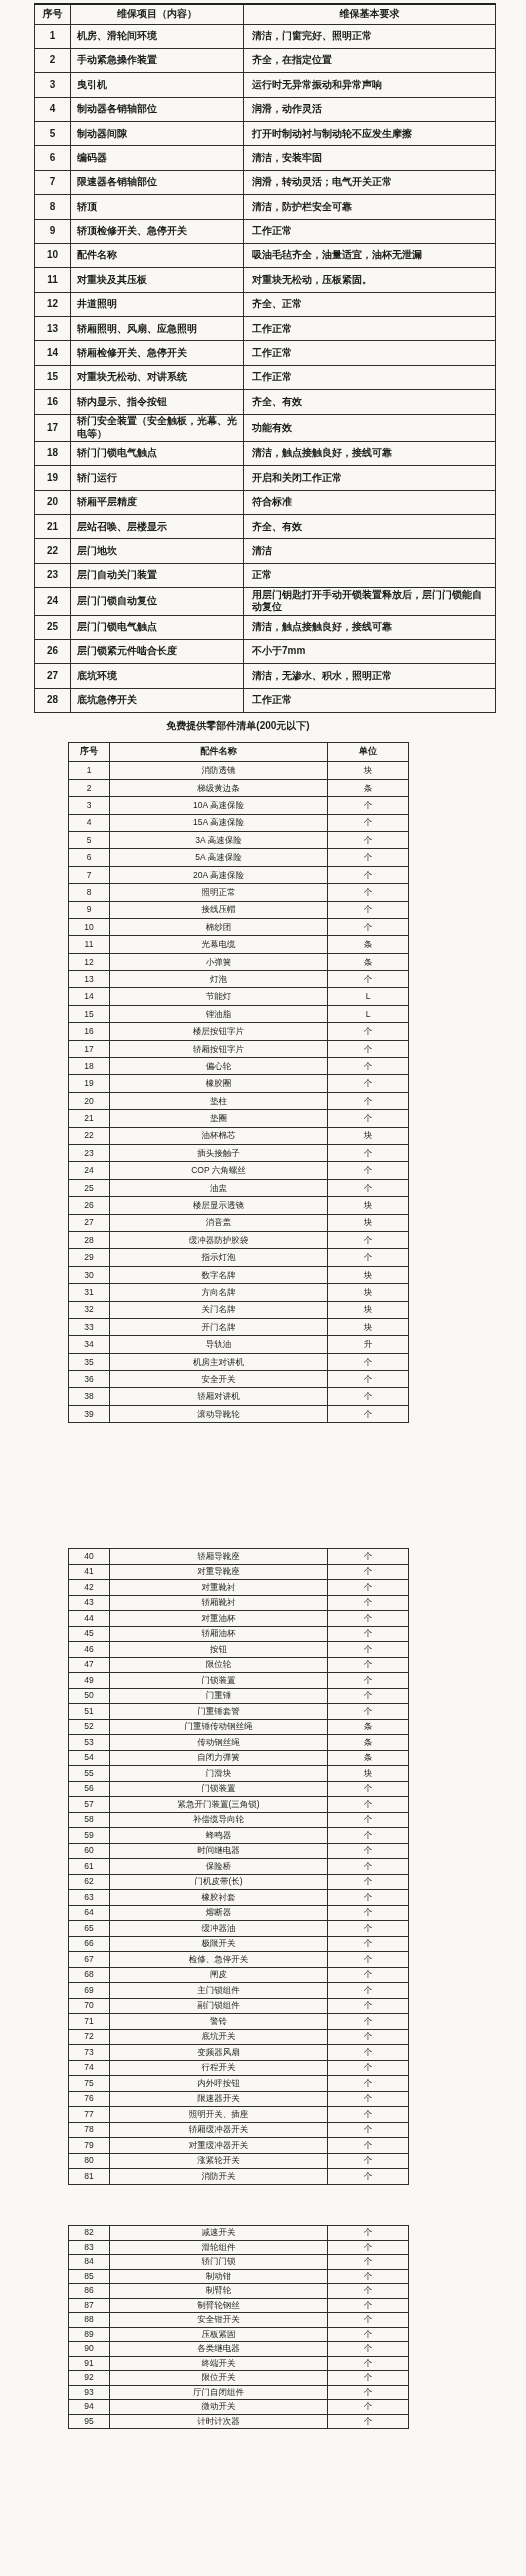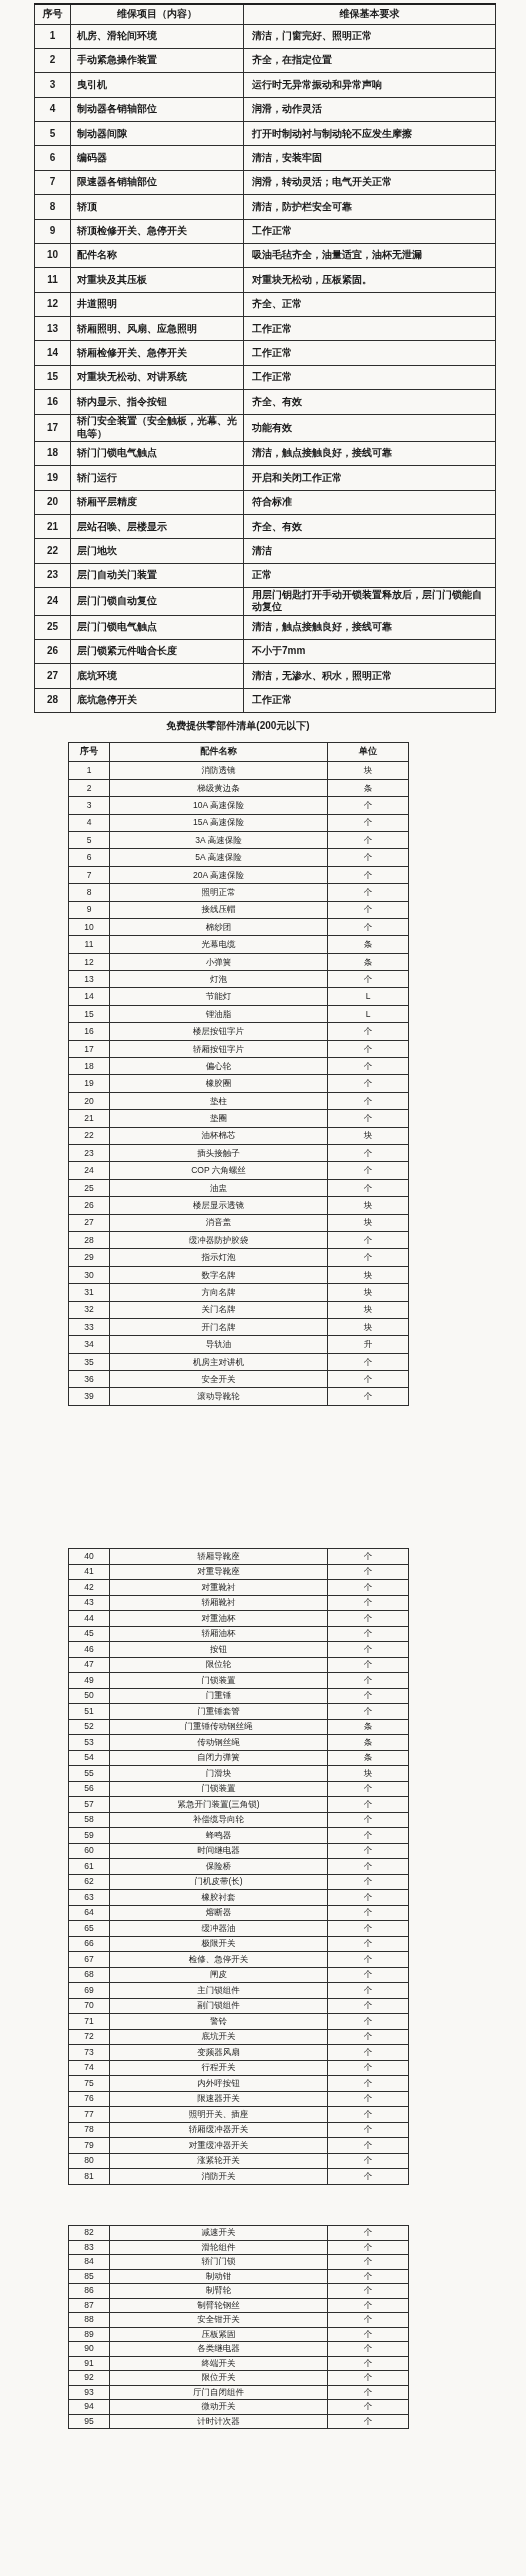--- a/index.html
+++ b/index.html
@@ -399,20 +399,25 @@
         <td class="c-no">35</td>
         <td class="c-name">机房主对讲机</td>
         <td class="c-unit">个</td>
       </tr>
       <tr>
         <td class="c-no">36</td>
         <td class="c-name">安全开关</td>
         <td class="c-unit">个</td>
       </tr>
       <tr>
+        <td class="c-no">38</td>
+        <td class="c-name">轿厢对讲机</td>
+        <td class="c-unit">个</td>
+      </tr>
+      <tr>
         <td class="c-no">39</td>
         <td class="c-name">滚动导靴轮</td>
         <td class="c-unit">个</td>
       </tr>
     </tbody>
 </table>
 
 <table class="tbl parts" id="p2">
   <colgroup>
       <col style="width:41px">

